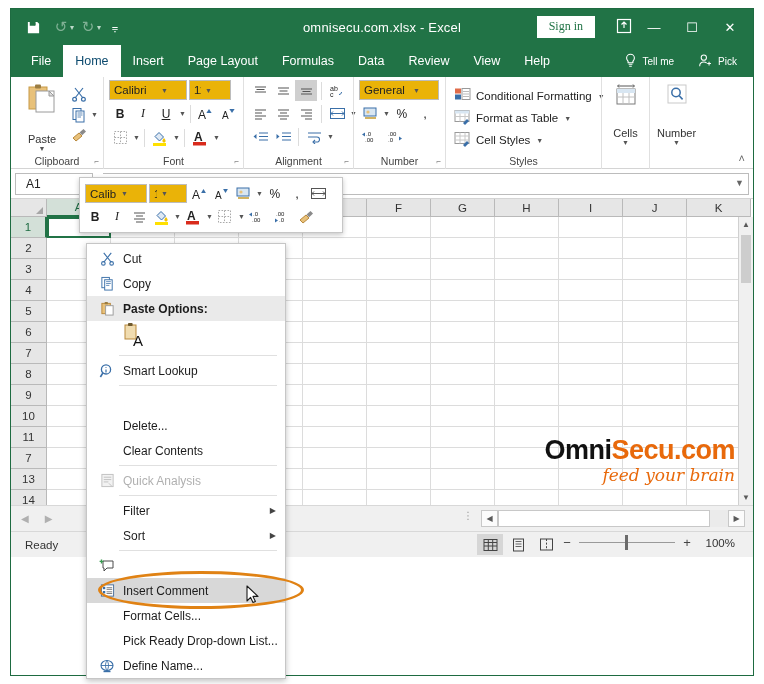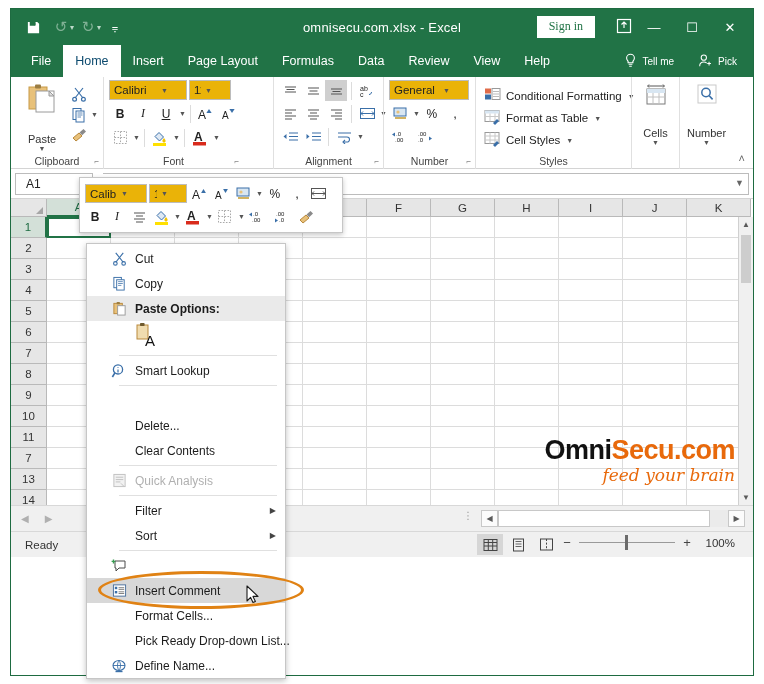--- a/index.html
+++ b/index.html
@@ -242,21 +242,21 @@
   
   .ctxmenu {
     position:absolute; left:86px; top:243px; width:200px;
     background:#ffffff; border:1px solid #c6c6c6;
     box-shadow: 0 2px 6px rgba(0,0,0,.25);
     z-index:50; padding:2px 0 0;
     box-sizing:border-box;
   }
   .mi {
     position:relative; height:25px; display:flex; align-items:center;
-    font-size:12px; color:#1c1c1c; cursor:pointer; padding-left:16px;
+    font-size:12px; color:#1c1c1c; cursor:pointer; padding-left:4px;
   }
   .mi .micon {
     width:32px; height:25px; display:flex; align-items:center; justify-content:center; flex:0 0 32px;
   }
   .mi .mlabel { flex:1; white-space:nowrap; }
   .mi .marrow { font-size:8px; color:#444; padding-right:9px; }
   .mi.hdr { font-weight:bold; background:#eaeaea; }
   .mi.disabled { color:#b0b0b0; }
   .mi.selected { background:#d8d8d8; }
   .mi.paste-icons { height:32px; }
@@ -443,21 +443,21 @@
                   <rect x="2" y="13" width="13" height="3.5" fill="#d92b1c"></rect>
                 </svg>
             </div>
             <span class="caret">▼</span>
           </div>
         </div>
         <div class="rglabel">Font</div>
         <div class="rglauncher">⌐</div>
       </div>
 
-      <div class="rgroup" style="width:110px;margin-left:30px;">
+      <div class="rgroup" style="width:110px;">
         <div class="rgbody" style="flex-direction:column;">
           <div class="row2" style="margin-bottom:2px;">
             <div class="smallbtn">
               <svg width="15" height="14" viewBox="0 0 15 14">
                   <path d="M2 3h11M3.5 5.5h8M2 8h11" stroke="#555" stroke-width="1.1"></path>
                 </svg>
             </div>
             <div class="smallbtn">
               <svg width="15" height="14" viewBox="0 0 15 14">
                   <path d="M2 4h11M3.5 7h8M2 10h11" stroke="#555" stroke-width="1.1"></path>

